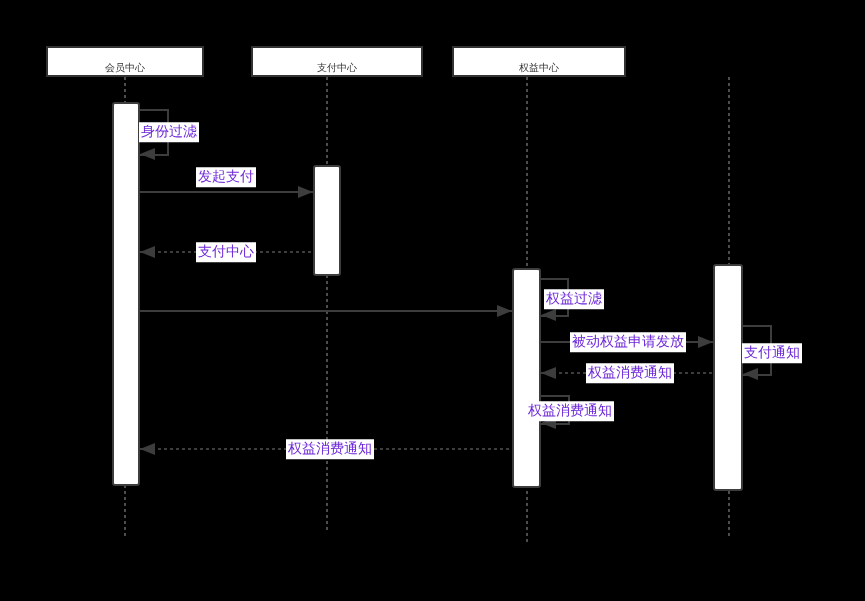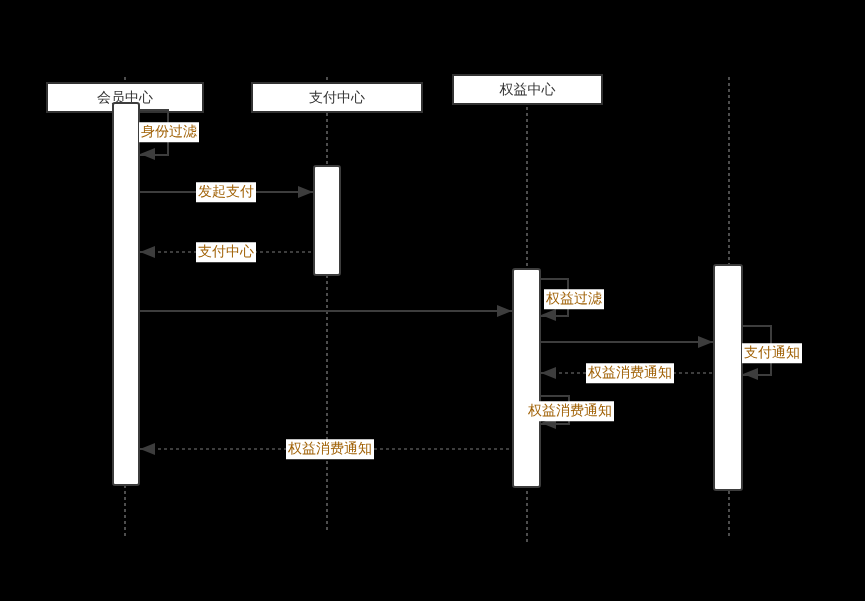--- a/index.html
+++ b/index.html
@@ -6,60 +6,60 @@
   .canvas{
     position:relative;width:865px;height:601px;background:#000000;
     font-family:"Liberation Sans","DejaVu Sans",sans-serif;overflow:hidden;
   }
   .lifeline{
     position:absolute;width:2px;
     background:repeating-linear-gradient(180deg,#4d4d4d 0 3px,transparent 3px 6px);
   }
   .head{
     position:absolute;background:#ffffff;border:2px solid #333333;box-sizing:border-box;
-    display:flex;align-items:center;justify-content:center;
-    font-size:14px;color:#333333;margin-top:36px;
+    display:flex;align-items:flex-end;justify-content:center;
+    font-size:10px;color:#333333;
   }
   .act{
     position:absolute;background:#ffffff;border:2px solid #3d3d3d;
     border-radius:3px;box-sizing:border-box;
   }
   .mline{position:absolute;height:2px;background:#3d3d3d;}
   .mline.dashed{
     background:repeating-linear-gradient(90deg,#3d3d3d 0 3px,transparent 3px 6px);
   }
   .loop{
     position:absolute;box-sizing:border-box;border:2px solid #3d3d3d;border-left:none;
   }
   .arr{position:absolute;width:0;height:0;border-top:6px solid transparent;border-bottom:6px solid transparent;}
   .arr.r{border-left:15px solid #3d3d3d;}
   .arr.l{border-right:15px solid #3d3d3d;}
   .lbl{
     position:absolute;transform:translate(-50%,-50%);
-    background:#ffffff;color:#a16207;font-size:14px;line-height:1.25;
+    background:#ffffff;color:#6d28d9;font-size:14px;line-height:1.25;
     padding:1px 2px;white-space:nowrap;
   }
 </style>
 </head>
 <body>
 
 <div class="canvas">
 
   <div class="lifeline" style="left:124px;top:77px;height:460px"></div>
   <div class="lifeline" style="left:326px;top:77px;height:453px"></div>
   <div class="lifeline" style="left:526px;top:77px;height:465px"></div>
   <div class="lifeline" style="left:728px;top:77px;height:460px"></div>
 
   <div class="head" style="left:46px;top:46px;width:158px;height:31px">
     <span>会员中心</span>
   </div>
   <div class="head" style="left:251px;top:46px;width:172px;height:31px">
     <span>支付中心</span>
   </div>
-  <div class="head" style="left:452px;top:38px;width:151px;height:31px">
+  <div class="head" style="left:452px;top:46px;width:174px;height:31px">
     <span>权益中心</span>
   </div>
 
   <div class="act" style="left:112px;top:102px;width:28px;height:384px"></div>
   <div class="act" style="left:313px;top:165px;width:28px;height:111px"></div>
   <div class="act" style="left:512px;top:268px;width:29px;height:220px"></div>
   <div class="act" style="left:713px;top:264px;width:30px;height:227px"></div>
 
   <div class="loop" style="left:140px;top:109px;width:29px;height:47px"></div>
   <div class="arr l" style="left:140px;top:148px"></div>
@@ -85,21 +85,22 @@
   <div class="mline dashed" style="left:541px;top:372px;width:172px"></div>
   <div class="arr l" style="left:541px;top:367px"></div>
 
   <div class="loop" style="left:541px;top:395px;width:29px;height:30px"></div>
   <div class="arr l" style="left:541px;top:417px"></div>
 
   <div class="mline dashed" style="left:140px;top:448px;width:372px"></div>
   <div class="arr l" style="left:140px;top:443px"></div>
 
   <span class="lbl" style="left:169px;top:132px">身份过滤</span>
-  <span class="lbl" style="left:226px;top:192px">发起支付</span>
+  <span class="lbl" style="left:226px;top:177px">发起支付</span>
   <span class="lbl" style="left:226px;top:252px">支付中心</span>
   <span class="lbl" style="left:574px;top:299px">权益过滤</span>
+  <span class="lbl" style="left:628px;top:342px">被动权益申请发放</span>
   <span class="lbl" style="left:772px;top:353px">支付通知</span>
   <span class="lbl" style="left:630px;top:373px">权益消费通知</span>
   <span class="lbl" style="left:570px;top:411px">权益消费通知</span>
   <span class="lbl" style="left:330px;top:449px">权益消费通知</span>
 
 </div>
 
 </body></html>

